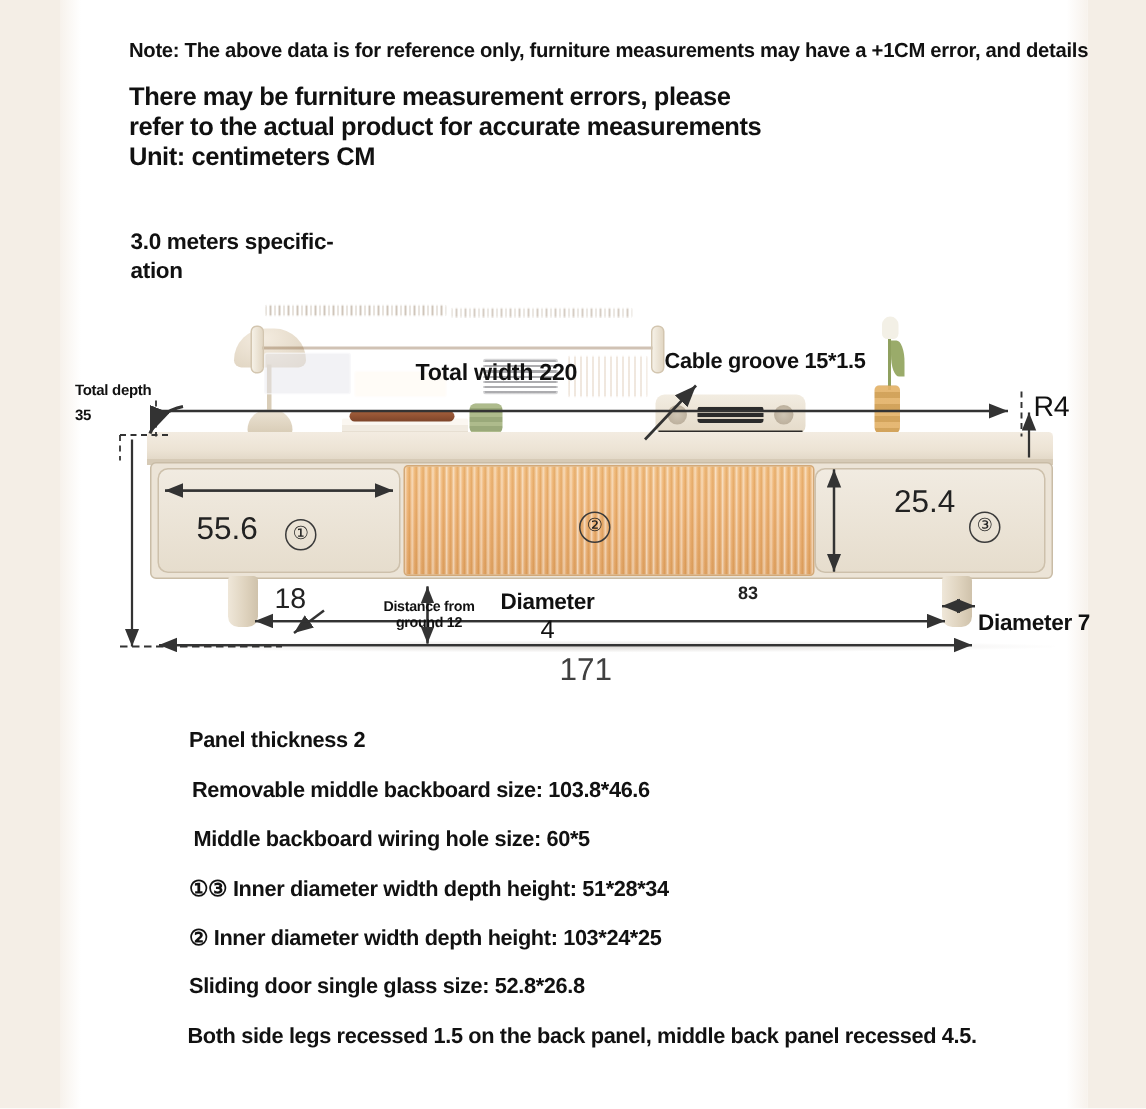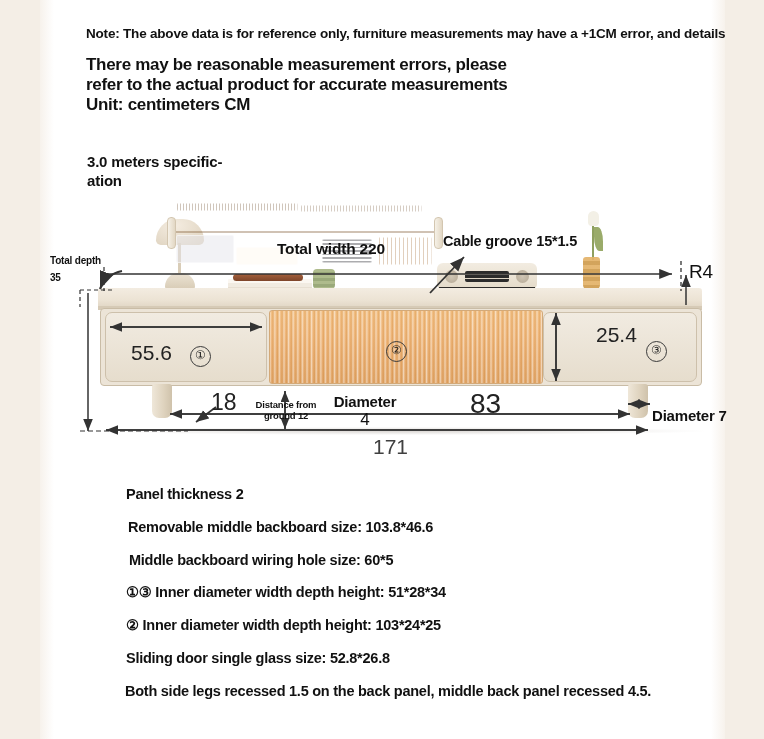--- a/index.html
+++ b/index.html
@@ -64,22 +64,22 @@
   .lbl-height  { left: 48px;  top: 150px; font-size: 14px; line-height: 16px; width: 46px; text-align:left;}
   .lbl-height .big { font-size: 23px; font-weight: 400; display:block; line-height: 24px;}
   .lbl-diam4   { left: 322px; top: 198px; font-size: 15px; text-align: center; width: 86px; line-height: 18px;}
   .lbl-diam4 .num { font-weight: 400; font-size: 17px; display:block;}
   .lbl-diam7   { left: 639px; top: 412px - 195px; font-size: 15px; }
   .lbl-ground  { left: 243px; top: 204px; font-size: 9.5px; font-weight: 700; line-height: 11px; width: 86px; text-align:center;}
 
   .dim-num { position: absolute; font-size: 21px; font-weight: 400; color:#222; }
   .n-556 { left: 131px; top: 146px; }
   .n-254 { left: 596px; top: 128px; }
-  .n-18  { left: 183px; top: 194px; font-size: 23px; margin-left: 28px; }
-  .n-83  { left: 470px; top: 193px; font-size: 28px; }
+  .n-18  { left: 183px; top: 194px; font-size: 19px; }
+  .n-83  { left: 492px; top: 193px; font-size: 12px; font-weight: bold; }
   .n-171 { left: 373px; top: 240px; font-size: 21px; color:#404040;}
 
   .circ-num {
     position: absolute;
     width: 19px; height: 19px; border-radius: 50%;
     border: 1.4px solid #3a3a3a;
     font-size: 12px; line-height: 17px; text-align: center;
     color: #222; background: transparent;
   }
   .c1 { left: 190px; top: 151px; }
@@ -240,21 +240,21 @@
 <body>
 
 <div class="band-left"></div>
 <div class="band-left-fade"></div>
 <div class="band-right"></div>
 <div class="band-right-fade"></div>
 
 <div class="note-line">Note: The above data is for reference only, furniture measurements may have a +1CM error, and details</div>
 
 <div class="intro">
-  <div>There may be reasonable measurement errors, please</div>
+  <div>There may be furniture measurement errors, please</div>
   <div>refer to the actual product for accurate measurements</div>
   <div>Unit: centimeters CM</div>
 </div>
 
 <div class="spec-title" style="white-space:pre-line">3.0 meters specific-
 ation</div>
 
 <div class="diagram">
 
   <div class="floor-shadow"></div>

